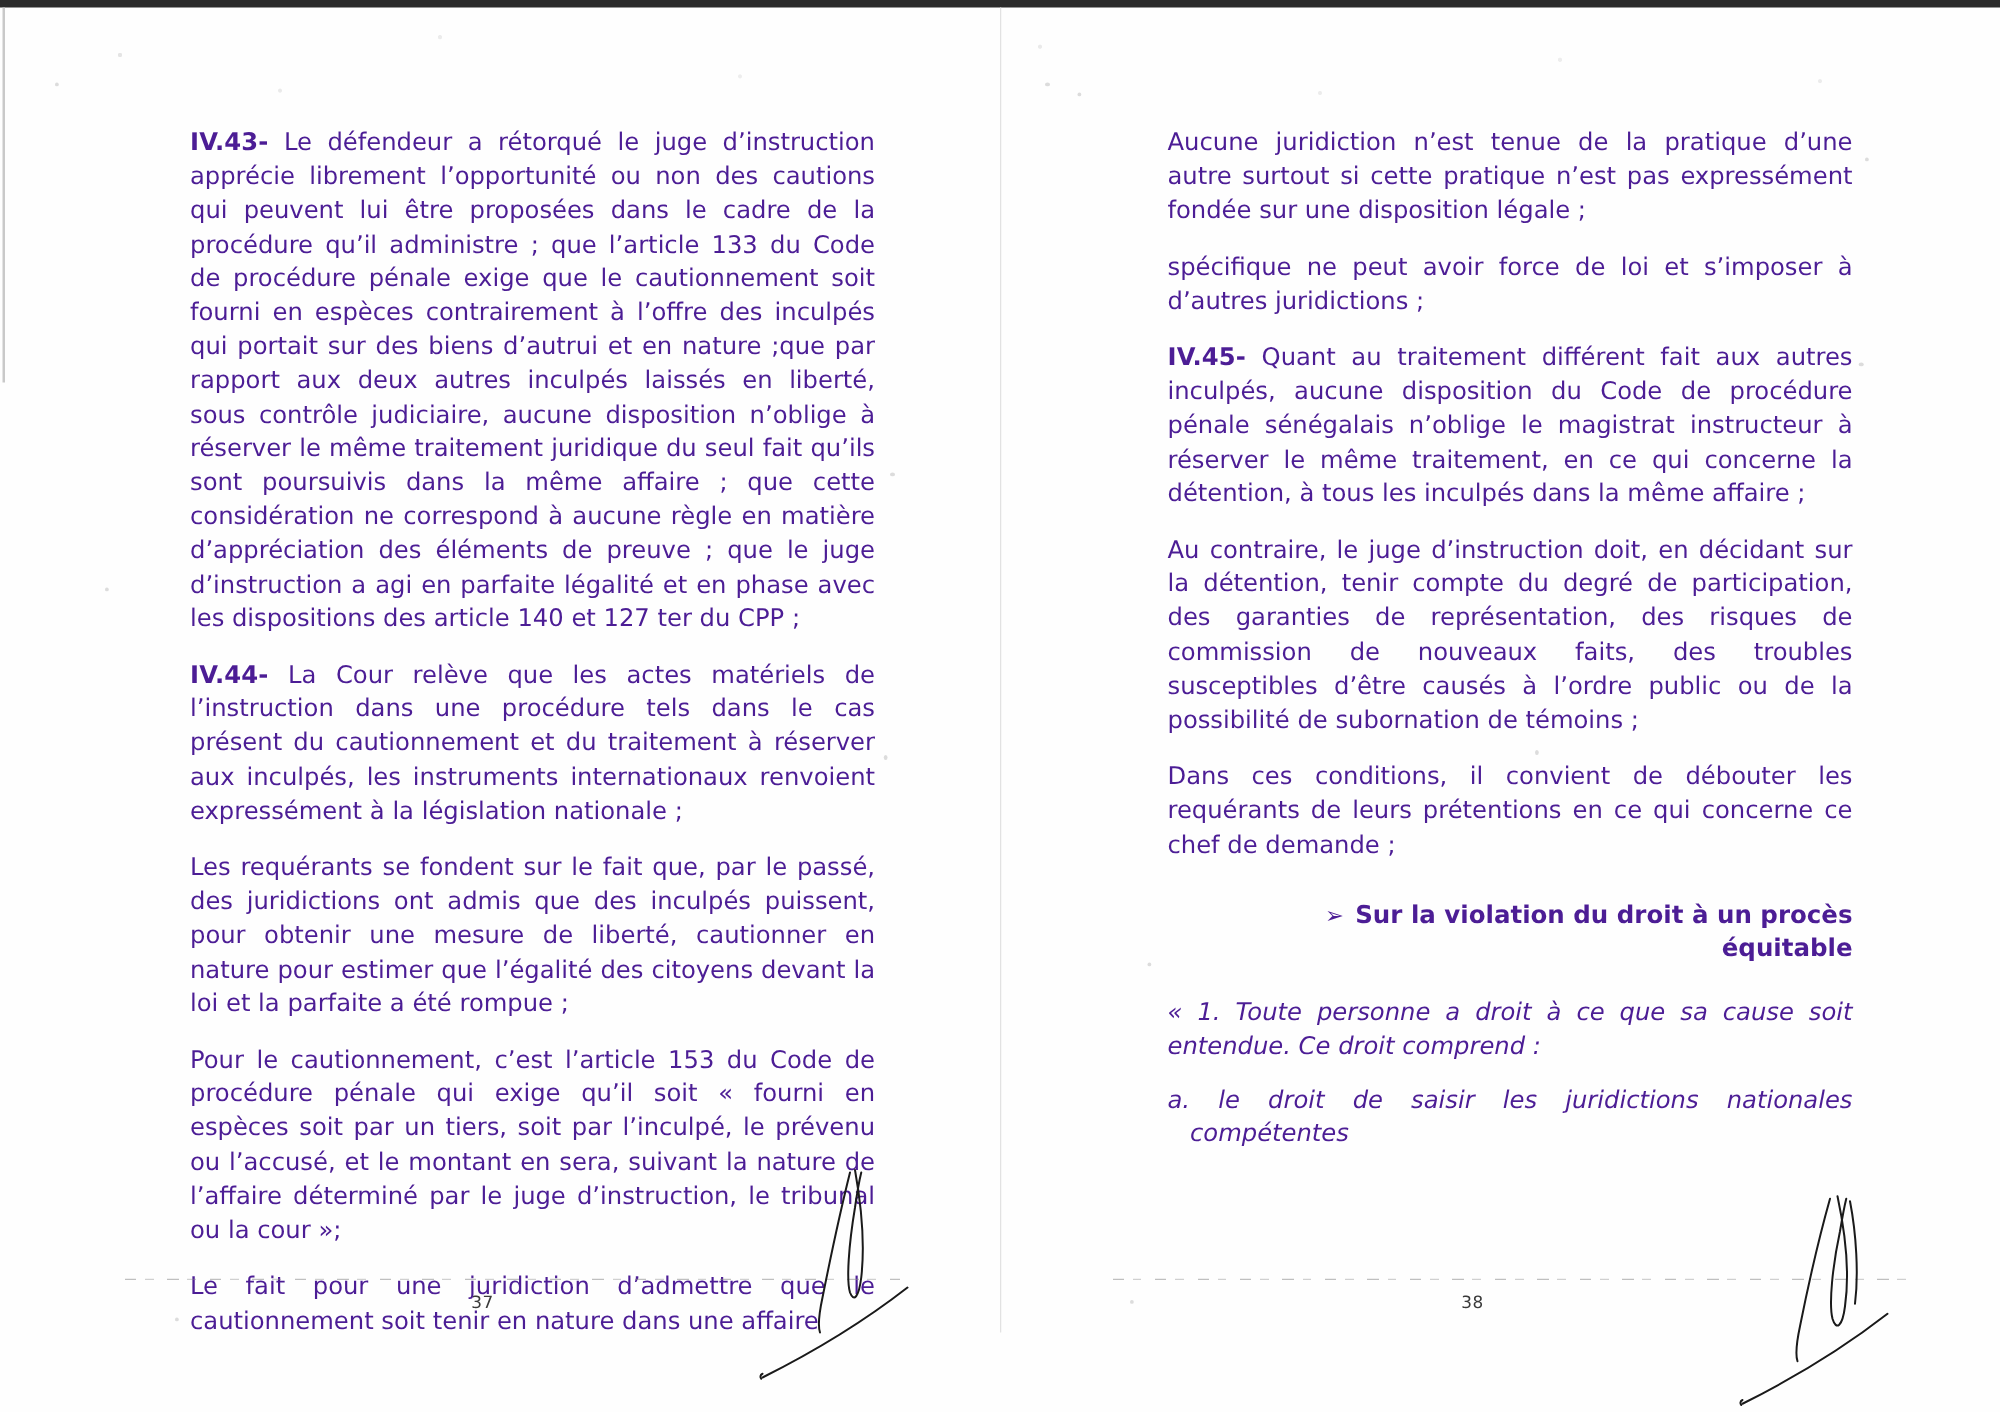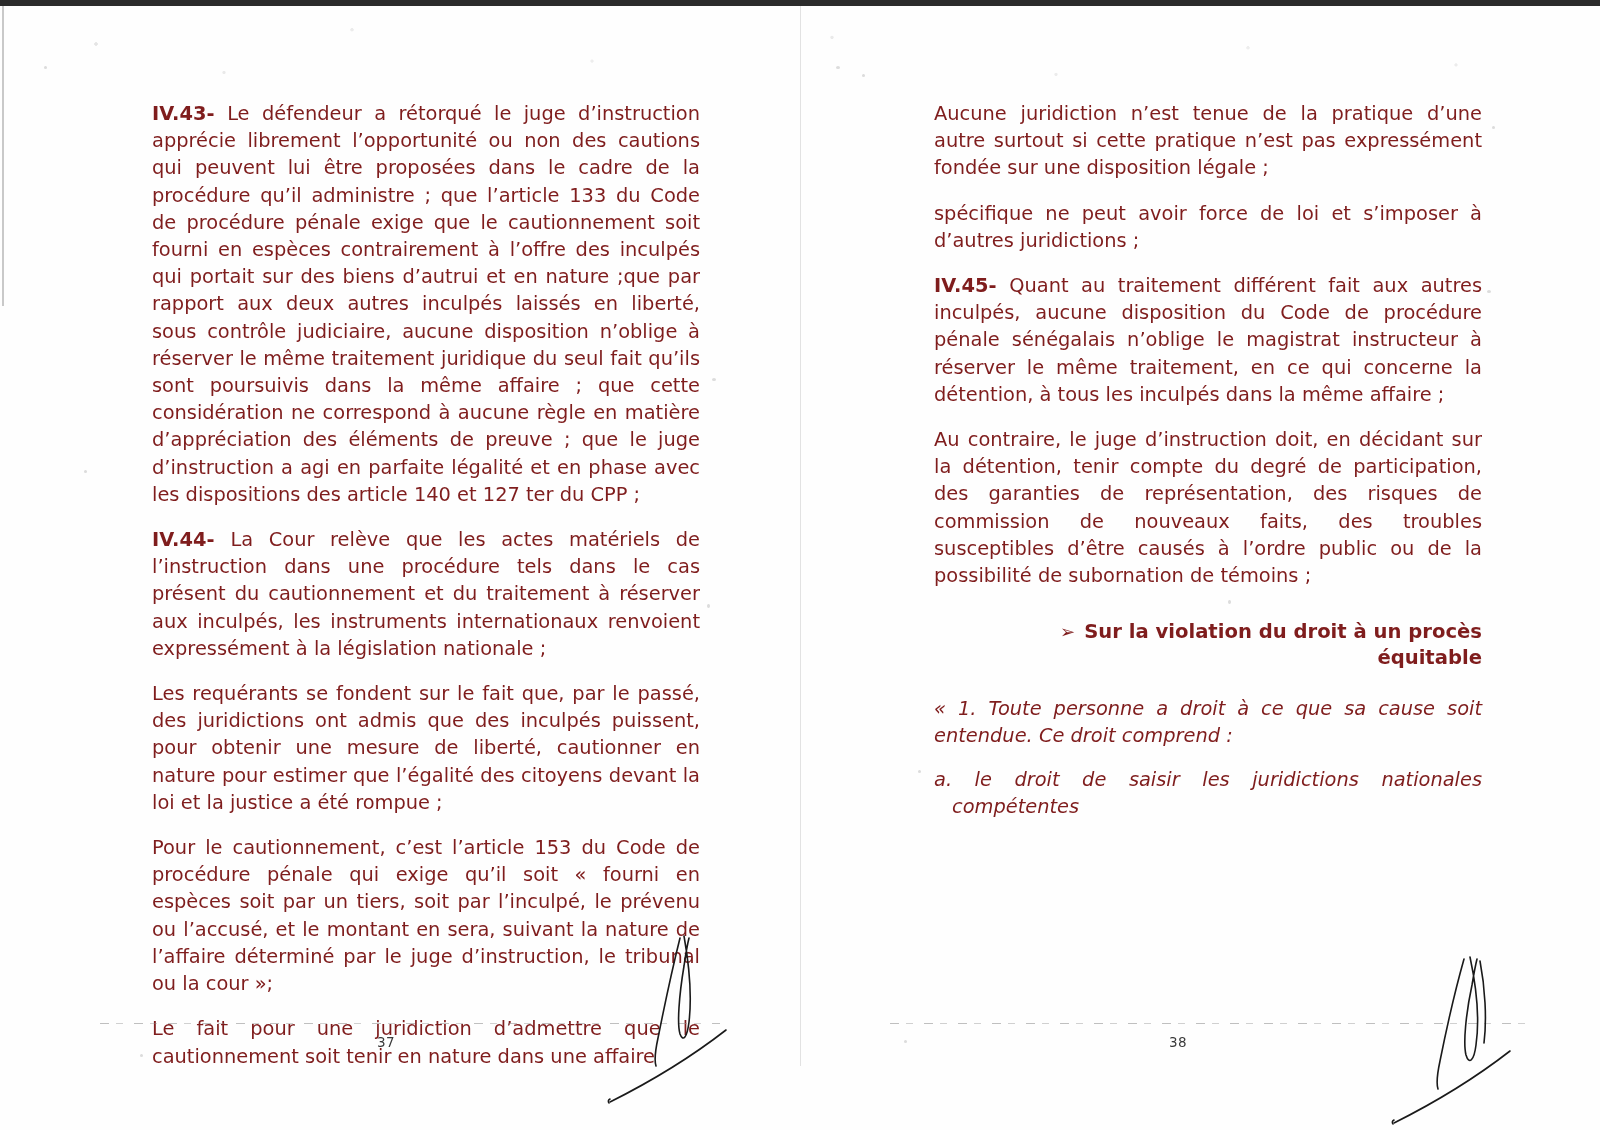--- a/index.html
+++ b/index.html
@@ -64,21 +64,21 @@
     top: 6px;
     height: 1124px;
   }
   .sheet.left  { left: 4px;   width: 796px; }
   .sheet.right { left: 804px; width: 796px; }
 
   .col {
     position: absolute;
     top: 94px;
     width: 548px;
-    color: #7f1d1d;
+    color: #4c1d95;
     font-size: 19.4px;
     line-height: 27.2px;
     text-align: justify;
     text-justify: inter-word;
     -webkit-hyphens: none;
     hyphens: none;
   }
   .sheet.left  .col { left: 148px; }
   .sheet.right .col { left: 130px; }
 
@@ -166,21 +166,21 @@
   <div class="gutter-line"></div>
   <div class="noise-band"></div>
 
   <div class="sheet left">
     <div class="col">
 
       <p class="para"><span class="num">IV.43-</span><span> Le défendeur a rétorqué le juge d’instruction apprécie librement l’opportunité ou non des cautions qui peuvent lui être proposées dans le cadre de la procédure qu’il administre ; que l’article 133 du Code de procédure pénale exige que le cautionnement soit fourni en espèces contrairement à l’offre des inculpés qui portait sur des biens d’autrui et en nature ;que par rapport aux deux autres inculpés laissés en liberté, sous contrôle judiciaire, aucune disposition n’oblige à réserver le même traitement juridique du seul fait qu’ils sont poursuivis dans la même affaire ; que cette considération ne correspond à aucune règle en matière d’appréciation des éléments de preuve ; que le juge d’instruction a agi en parfaite légalité et en phase avec les dispositions des article 140 et 127 ter du CPP ;</span></p>
 
       <p class="para"><span class="num">IV.44-</span><span> La Cour relève que les actes matériels de l’instruction dans une procédure tels dans le cas présent du cautionnement et du traitement à réserver aux inculpés, les instruments internationaux renvoient expressément à la législation nationale ;</span></p>
 
-      <p class="para"><span>Les requérants se fondent sur le fait que, par le passé, des juridictions ont admis que des inculpés puissent, pour obtenir une mesure de liberté, cautionner en nature pour estimer que l’égalité des citoyens devant la loi et la justice a été rompue ;</span></p>
+      <p class="para"><span>Les requérants se fondent sur le fait que, par le passé, des juridictions ont admis que des inculpés puissent, pour obtenir une mesure de liberté, cautionner en nature pour estimer que l’égalité des citoyens devant la loi et la parfaite a été rompue ;</span></p>
 
       <p class="para"><span>Pour le cautionnement, c’est l’article 153 du Code de procédure pénale qui exige qu’il soit </span><span style="">« fourni en espèces soit par un tiers, soit par l’inculpé, le prévenu ou l’accusé, et le montant en sera, suivant la nature de l’affaire déterminé par le juge d’instruction, le tribunal ou la cour »;</span></p>
 
       <p class="para"><span>Le fait pour une juridiction d’admettre que le cautionnement soit tenir en nature dans une affaire</span></p>
 
     </div>
 
     <div class="footer-rule"></div>
     <div class="page-no">37</div>
   </div>
@@ -190,20 +190,21 @@
 
       <p class="para"><span>Aucune juridiction n’est tenue de la pratique d’une autre surtout si cette pratique n’est pas expressément fondée sur une disposition légale ;</span></p>
 
       <p class="para"><span>spécifique ne peut avoir force de loi et s’imposer à d’autres juridictions ;</span></p>
 
       <p class="para"><span class="num">IV.45-</span><span> Quant au traitement différent fait aux autres inculpés, aucune disposition du Code de procédure pénale sénégalais n’oblige le magistrat instructeur à réserver le même traitement, en ce qui concerne la détention, à tous les inculpés dans la même affaire ;</span></p>
 
       <p class="para"><span>Au contraire, le juge d’instruction doit, en décidant sur la détention, tenir compte du degré de participation, des garanties de représentation, des risques de commission de nouveaux faits, des troubles susceptibles d’être causés à l’ordre public ou de la possibilité de subornation de témoins ;</span></p>
 
 
+      <p class="para"><span>Dans ces conditions, il convient de débouter les requérants de leurs prétentions en ce qui concerne ce chef de demande ;</span></p>
 
       <div class="heading-row"><span class="bullet">➢</span><span>Sur la violation du droit à un procès équitable</span></div>
 
 
       <p class="para quote tight"><span>« 1. Toute personne a droit à ce que sa cause soit entendue. Ce droit comprend :</span></p>
 
       <p class="sub-item"><span>a.</span>&nbsp;<span>le droit de saisir les juridictions nationales compétentes</span></p>
 
     </div>
 

